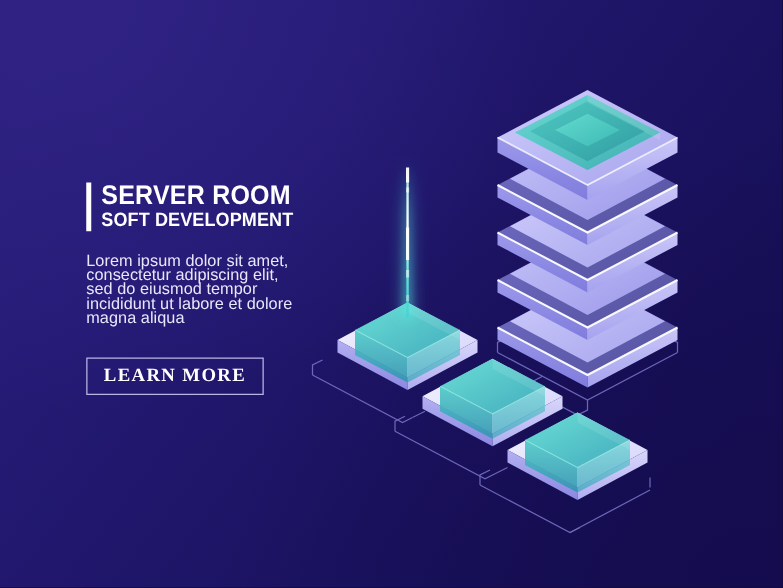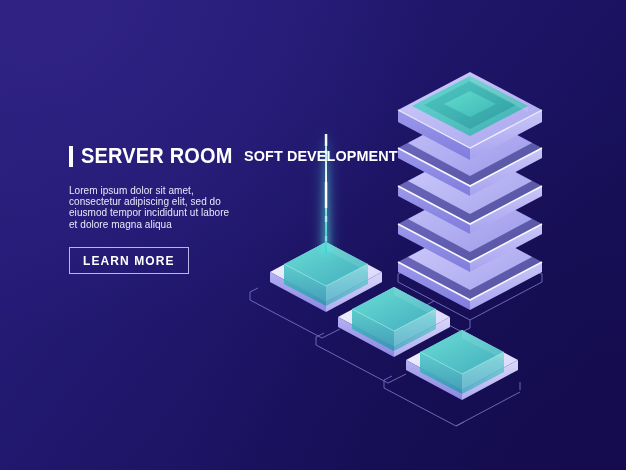--- a/index.html
+++ b/index.html
@@ -37,21 +37,21 @@
     align-items: stretch;
   }
   .title-bar {
     width: 4px;
     background: #ffffff;
     margin-right: 8px;
     flex: 0 0 auto;
   }
   .titles {
     display: flex;
-    flex-direction: row;
+    flex-direction: column;
     justify-content: center;
   }
   .title-main {
     font-size: 21.5px;
     line-height: 21px;
     font-weight: 700;
     letter-spacing: 0.2px;
     color: #ffffff;
     font-stretch: condensed;
     transform: scaleX(0.93);
@@ -65,46 +65,46 @@
     letter-spacing: 0.1px;
     color: #ffffff;
     font-stretch: condensed;
     transform: scaleX(0.93);
     transform-origin: left center;
     white-space: nowrap;
     margin-top: 1px;
   }
 
   .para {
-    font-size: 10px;
+    font-size: 13px;
     line-height: 11.2px;
     letter-spacing: 0.05px;
     width: 168px;
   }
   .para-1 {
     margin-top: 18px;
     color: #e9e7fb;
   }
   .para-2 {
     margin-top: 10px;
     color: #9d9ac9;
   }
 
   .btn {
-    margin-top: 17px;
+    margin-top: 27px;
     display: inline-block;
     border: 1.4px solid #b9b6e6;
     padding: 7px 13px 6px 13px;
     color: #ffffff;
-    font-size: 12px;
+    font-size: 15px;
     font-weight: 700;
     letter-spacing: 1.1px;
     background: transparent;
     cursor: pointer;
-    font-family: Liberation Sans, sans-serif;
+    font-family: Liberation Serif, serif;
     font-stretch: condensed;
     line-height: 1;
   }
 </style>
 </head>
 <body>
 
 <div id="stage">
 
   <svg id="art" viewBox="0 0 626 470" width="626" height="470" xmlns="http://www.w3.org/2000/svg">

